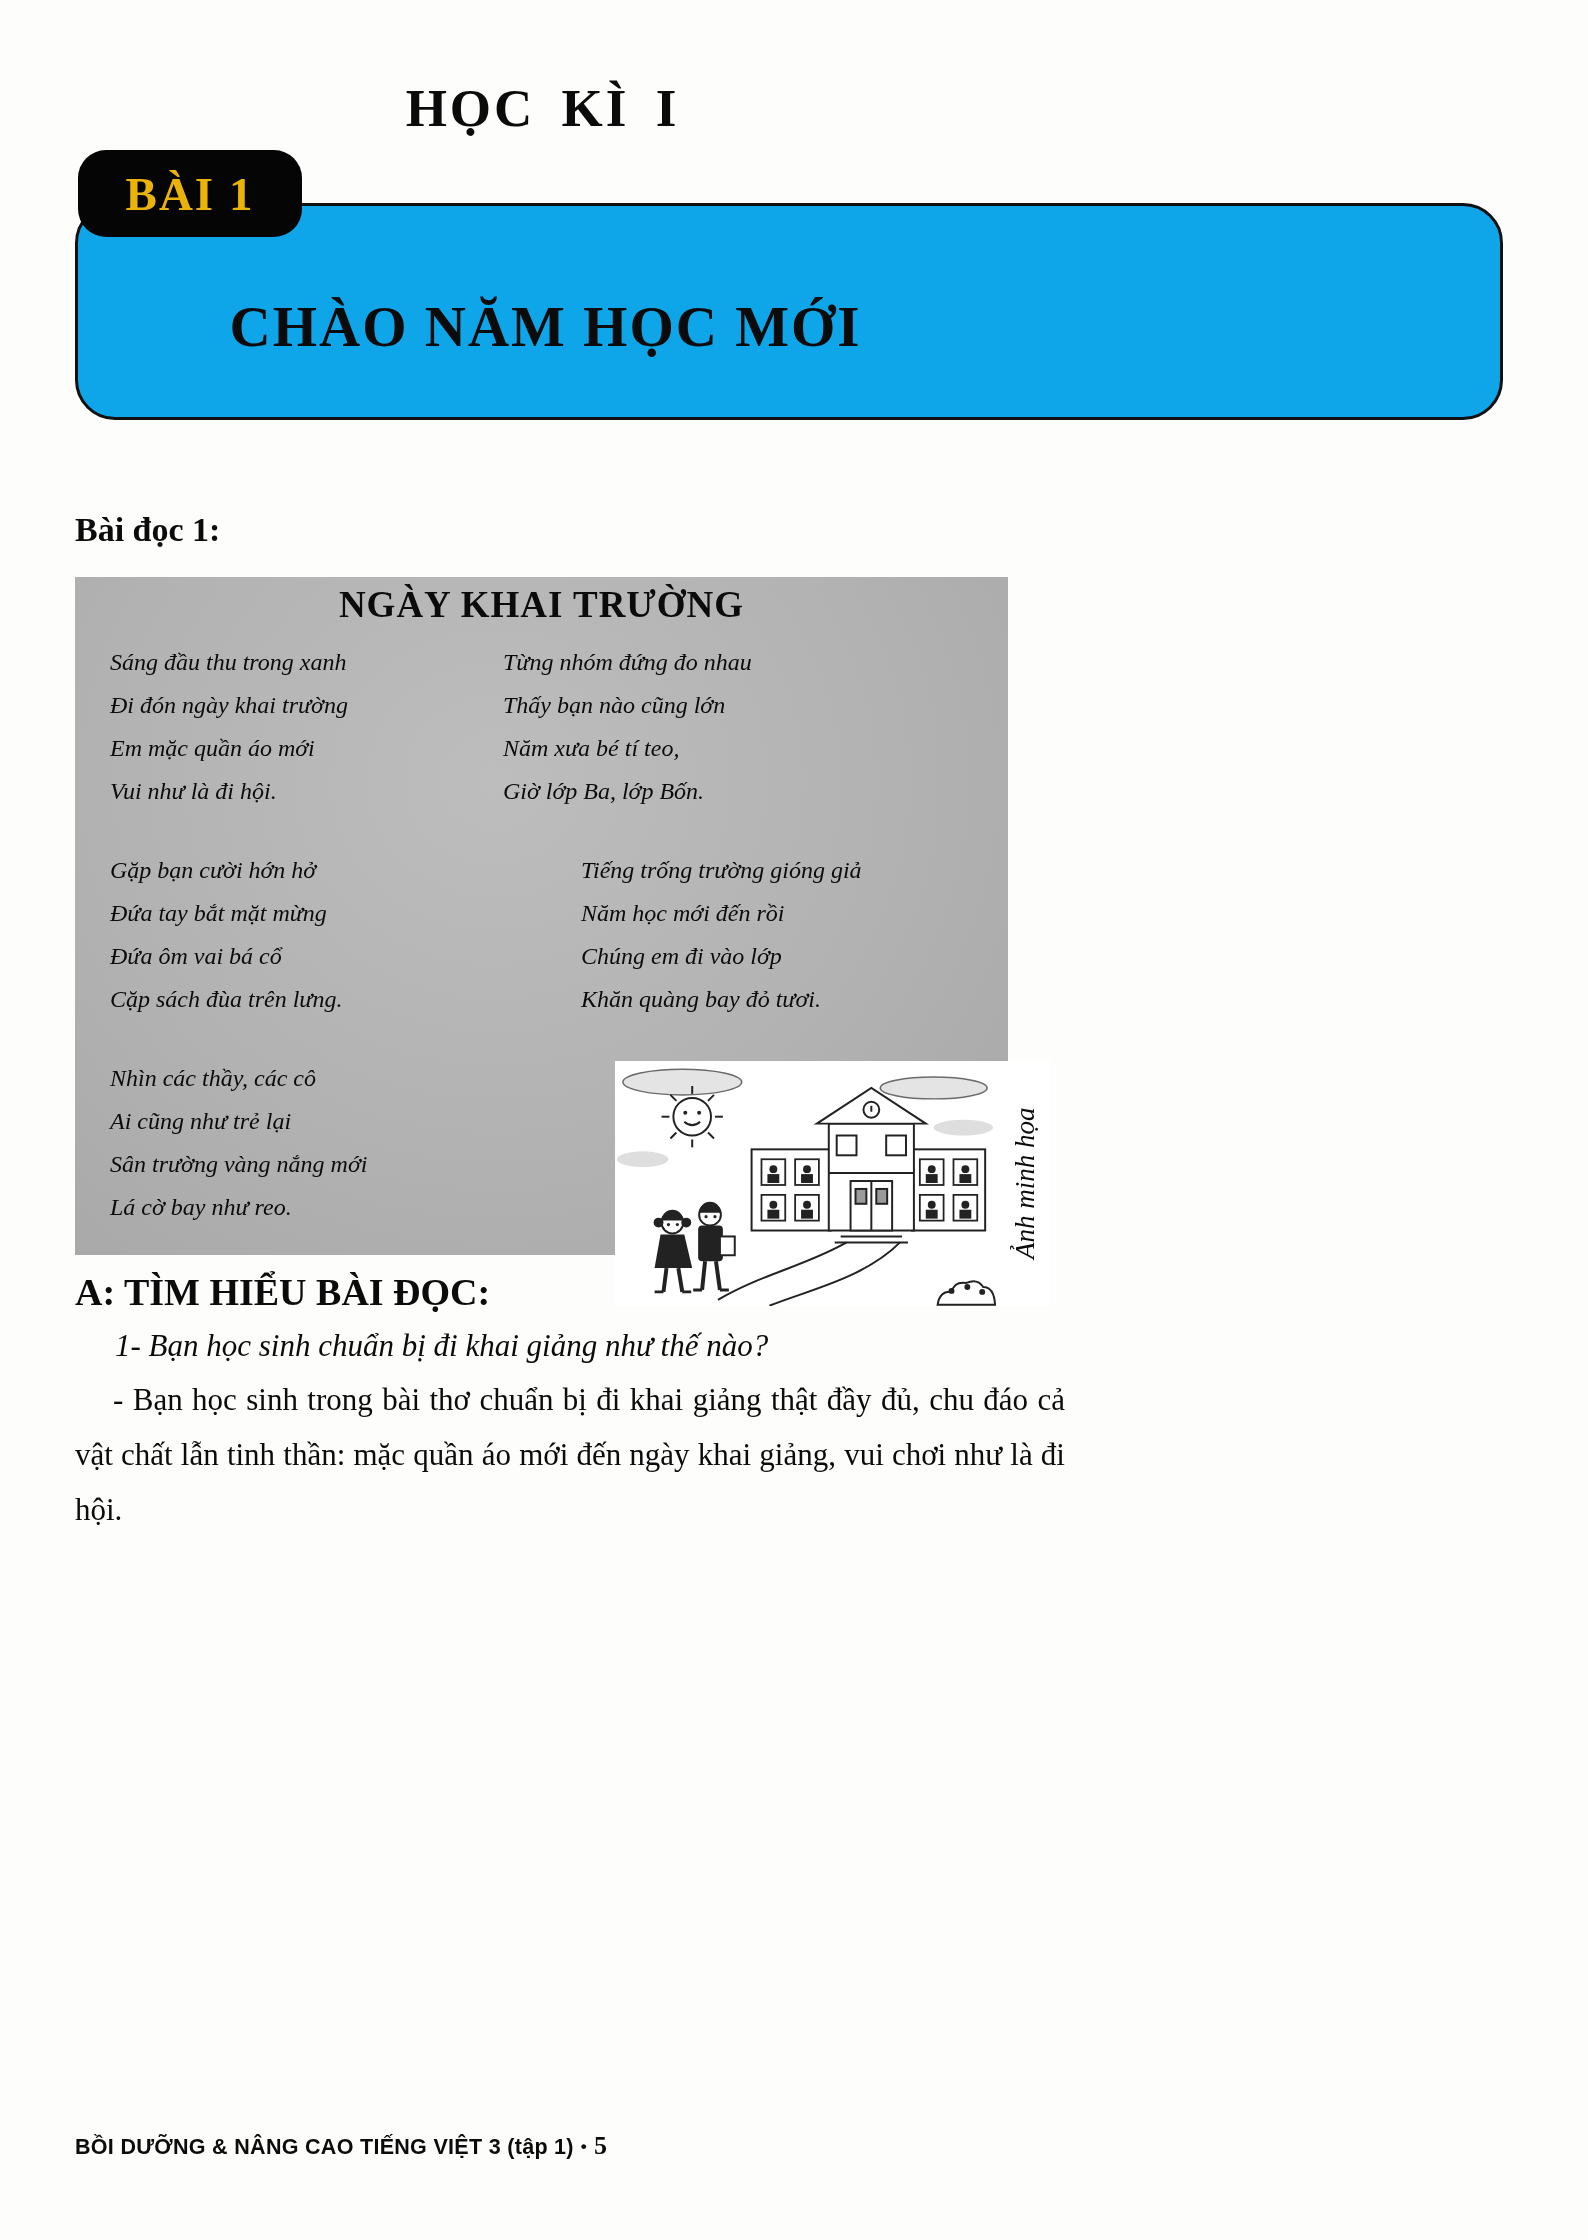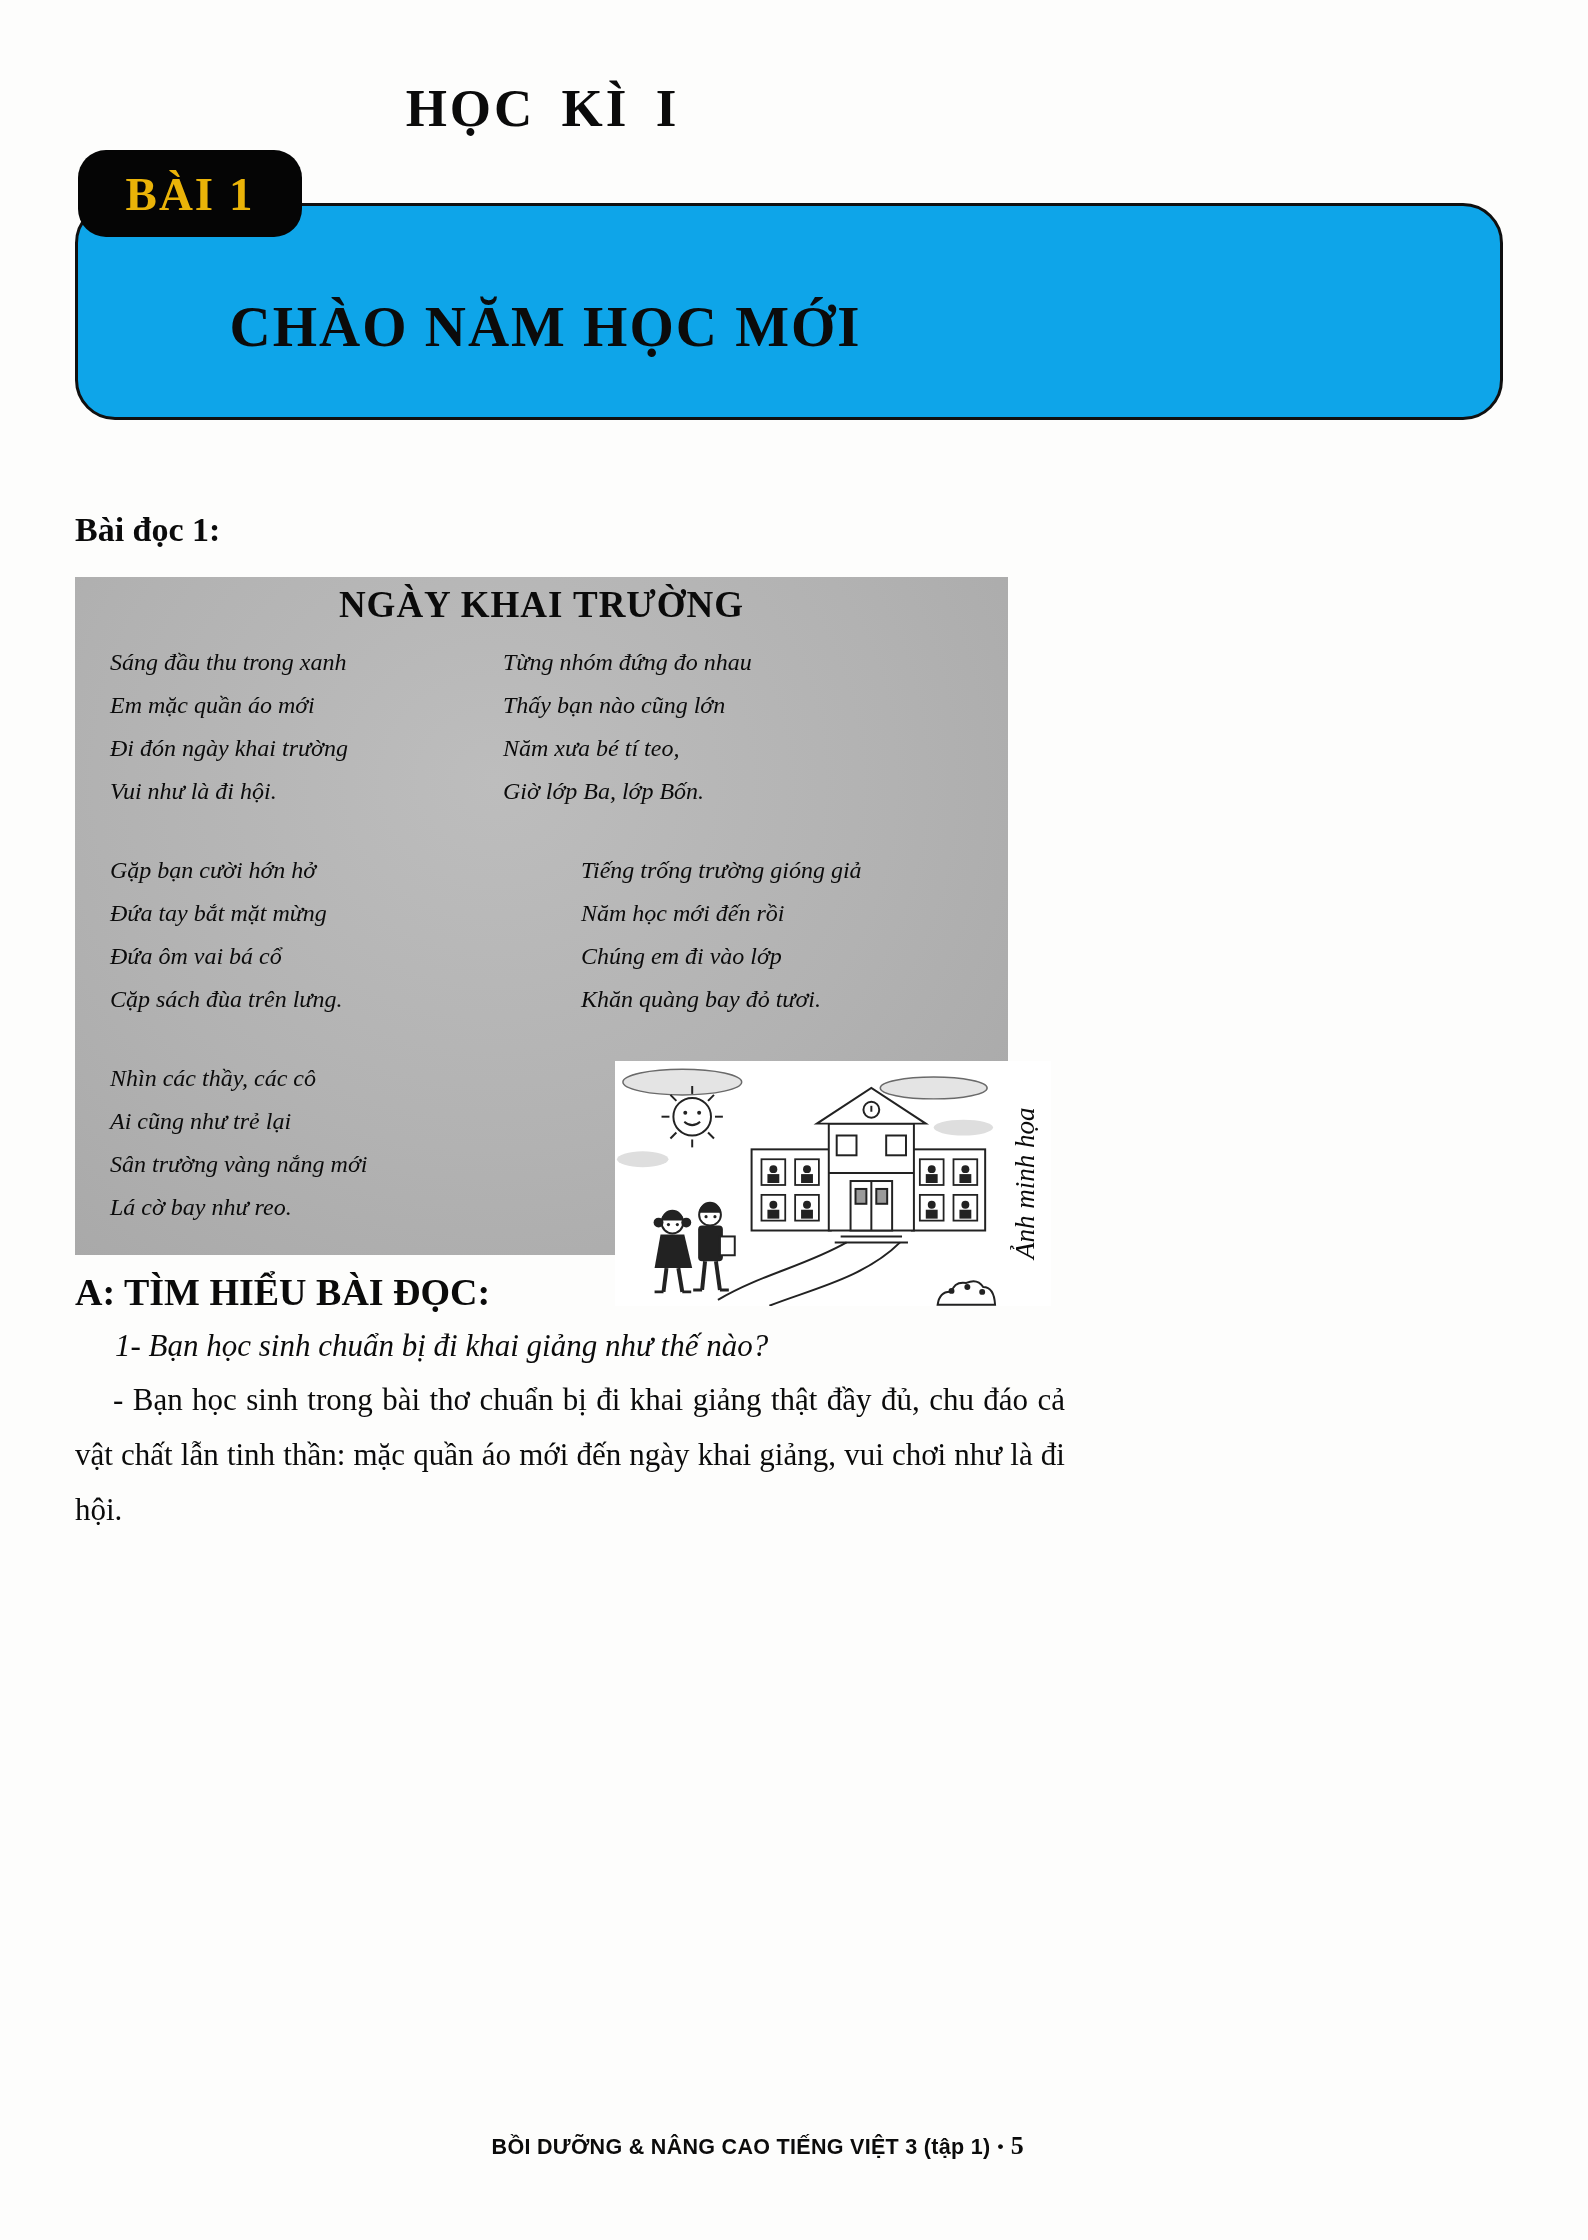--- a/index.html
+++ b/index.html
@@ -70,21 +70,21 @@
   .question {
     position:absolute; left:115px; top:1328px;
     font-style:italic; font-size:31px; white-space:nowrap;
   }
   .answer {
     position:absolute; left:75px; top:1372px; width:990px;
     font-size:31px; line-height:55px; text-align:justify; text-indent:38px;
   }
   
   .footer {
-    position:absolute; left:89px; top:2131px; width:935px; text-align:right;
+    position:absolute; left:75px; top:2131px; width:935px; text-align:left;
     font-family:"Liberation Sans", sans-serif; font-weight:bold; font-size:21.5px; letter-spacing:0.3px;
   }
   .footer-sep { margin:0 7px; font-size:17px; vertical-align:2px; }
   .footer-page { font-family:"Liberation Serif", serif; font-size:26px; }
 </style>
 </head>
 <body>
 
 <div class="page">
 
@@ -96,22 +96,22 @@
   <div class="lesson-badge">BÀI 1</div>
 
   <div class="reading-label">Bài đọc 1:</div>
 
   <section class="poem-box">
     <h3 class="poem-title">NGÀY KHAI TRƯỜNG</h3>
 
     <div class="col col-left">
       <div class="stanza">
         <div class="line">Sáng đầu thu trong xanh</div>
+        <div class="line">Đi đón ngày khai trường</div>
         <div class="line">Em mặc quần áo mới</div>
-        <div class="line">Đi đón ngày khai trường</div>
         <div class="line">Vui như là đi hội.</div>
       </div>
       <div class="stanza">
         <div class="line">Gặp bạn cười hớn hở</div>
         <div class="line">Đứa tay bắt mặt mừng</div>
         <div class="line">Đứa ôm vai bá cổ</div>
         <div class="line">Cặp sách đùa trên lưng.</div>
       </div>
       <div class="stanza">
         <div class="line">Nhìn các thầy, các cô</div>

